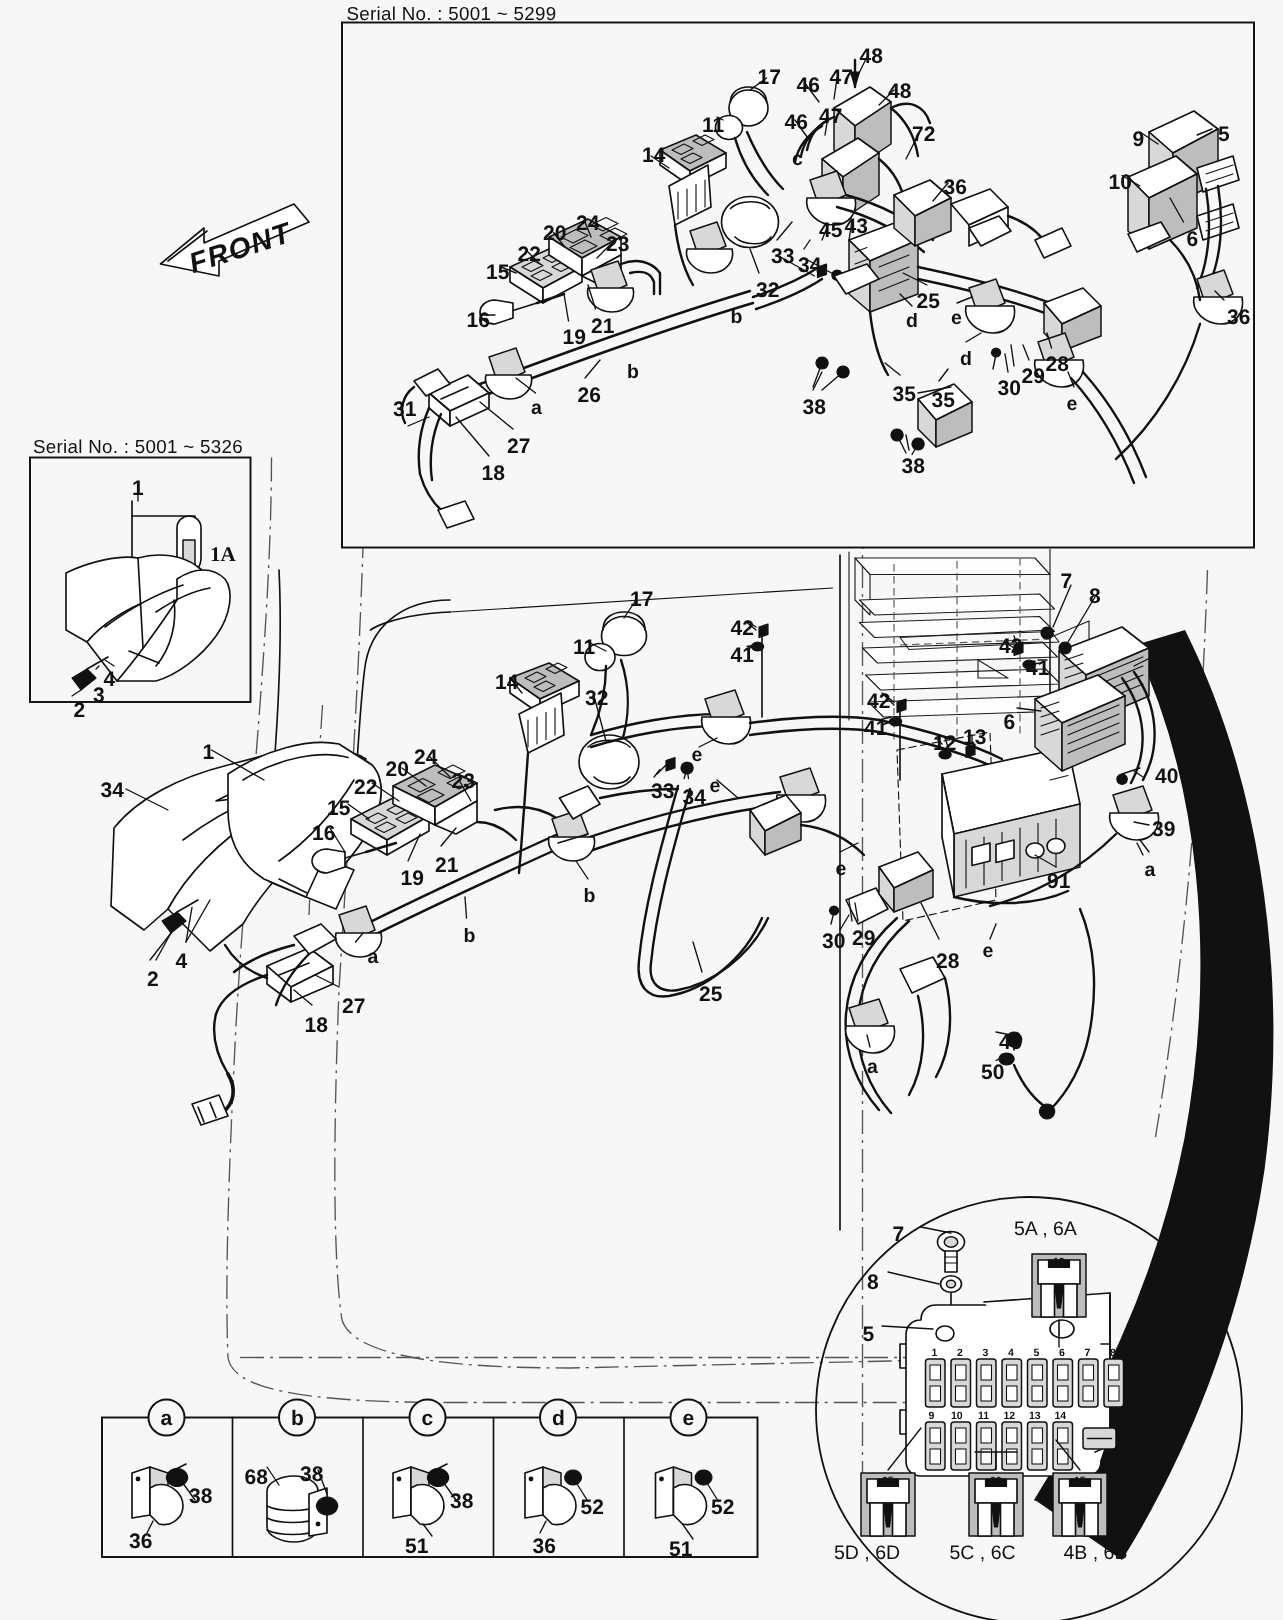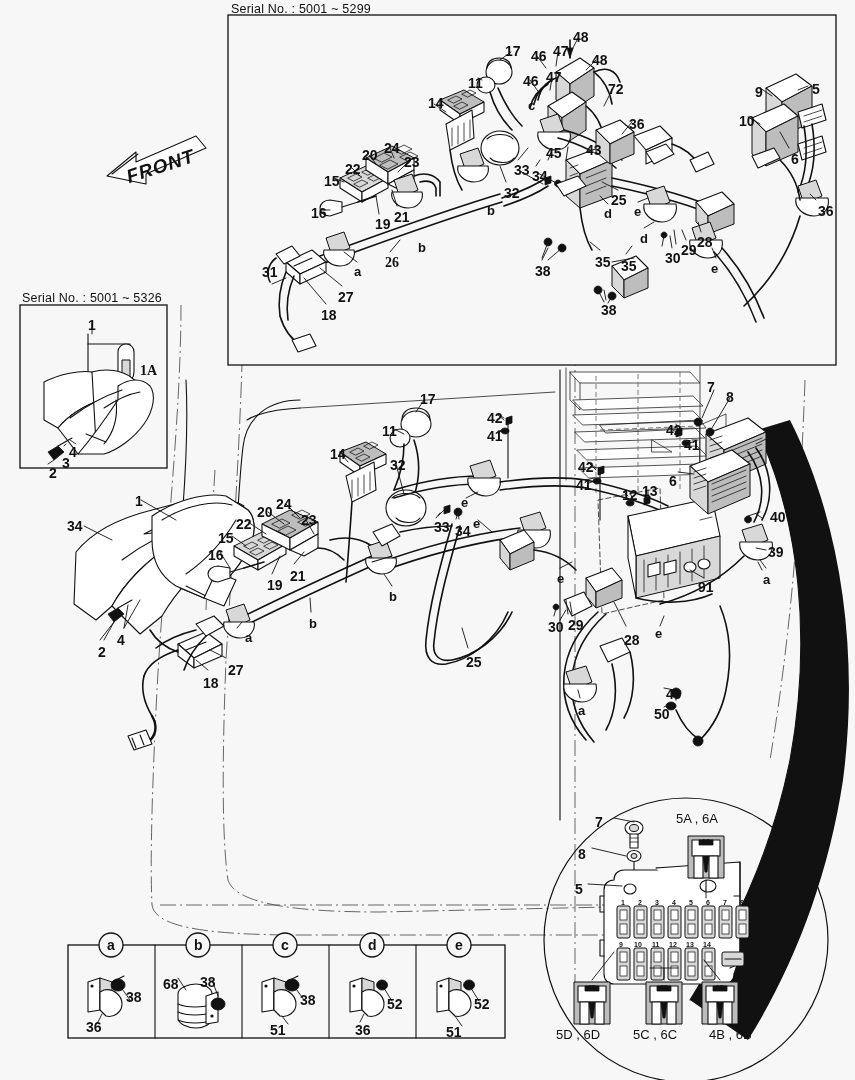--- a/index.html
+++ b/index.html
@@ -972,32 +972,32 @@
       <div class="lbl letter" style="left: 528px; top: 99px;">c</div>
       <div class="lbl num" style="left: 428px; top: 96px;">14</div>
       <div class="lbl num" style="left: 384px; top: 141px;">24</div>
       <div class="lbl num" style="left: 362px; top: 148px;">20</div>
       <div class="lbl num" style="left: 404px; top: 155px;">23</div>
       <div class="lbl num" style="left: 345px; top: 162px;">22</div>
       <div class="lbl num" style="left: 324px; top: 174px;">15</div>
       <div class="lbl num" style="left: 311px; top: 206px;">16</div>
       <div class="lbl num" style="left: 375px; top: 217px;">19</div>
       <div class="lbl num" style="left: 394px; top: 210px;">21</div>
-      <div class="lbl num" style="left: 385px; top: 256px; font-family: Liberation Serif, serif;">26</div>
+      <div class="lbl num" style="left: 385px; top: 256px;">26</div>
       <div class="lbl letter" style="left: 418px; top: 241px;">b</div>
       <div class="lbl letter" style="left: 487px; top: 204px;">b</div>
       <div class="lbl letter" style="left: 354px; top: 265px;">a</div>
       <div class="lbl num" style="left: 262px; top: 265px;">31</div>
       <div class="lbl num" style="left: 338px; top: 290px;">27</div>
       <div class="lbl num" style="left: 321px; top: 308px;">18</div>
       <div class="lbl num" style="left: 504px; top: 186px;">32</div>
       <div class="lbl num" style="left: 514px; top: 163px;">33</div>
       <div class="lbl num" style="left: 532px; top: 169px;">34</div>
       <div class="lbl num" style="left: 546px; top: 146px;">45</div>
-      <div class="lbl num" style="left: 586px; top: 143px;">43</div>
+      <div class="lbl num" style="left: 563px; top: 143px;">43</div>
       <div class="lbl num" style="left: 629px; top: 117px;">36</div>
       <div class="lbl num" style="left: 611px; top: 193px;">25</div>
       <div class="lbl letter" style="left: 604px; top: 207px;">d</div>
       <div class="lbl letter" style="left: 634px; top: 205px;">e</div>
       <div class="lbl letter" style="left: 640px; top: 232px;">d</div>
       <div class="lbl num" style="left: 681px; top: 243px;">29</div>
       <div class="lbl num" style="left: 665px; top: 251px;">30</div>
       <div class="lbl num" style="left: 697px; top: 235px;">28</div>
       <div class="lbl letter" style="left: 711px; top: 262px;">e</div>
       <div class="lbl num" style="left: 595px; top: 255px;">35</div>

